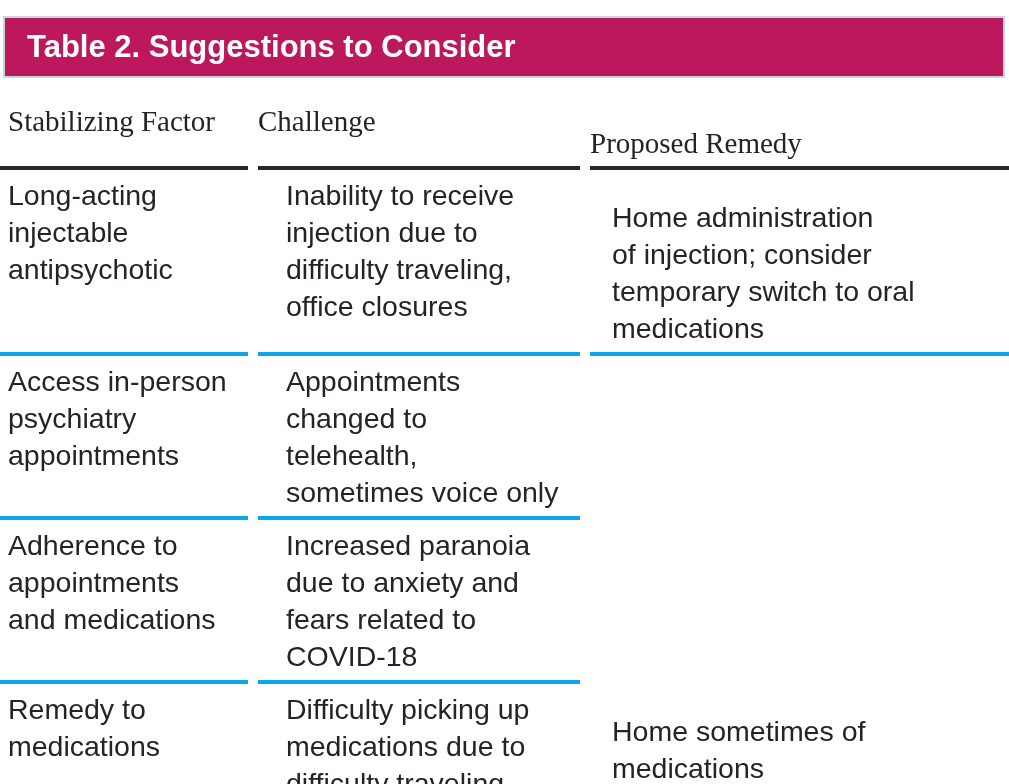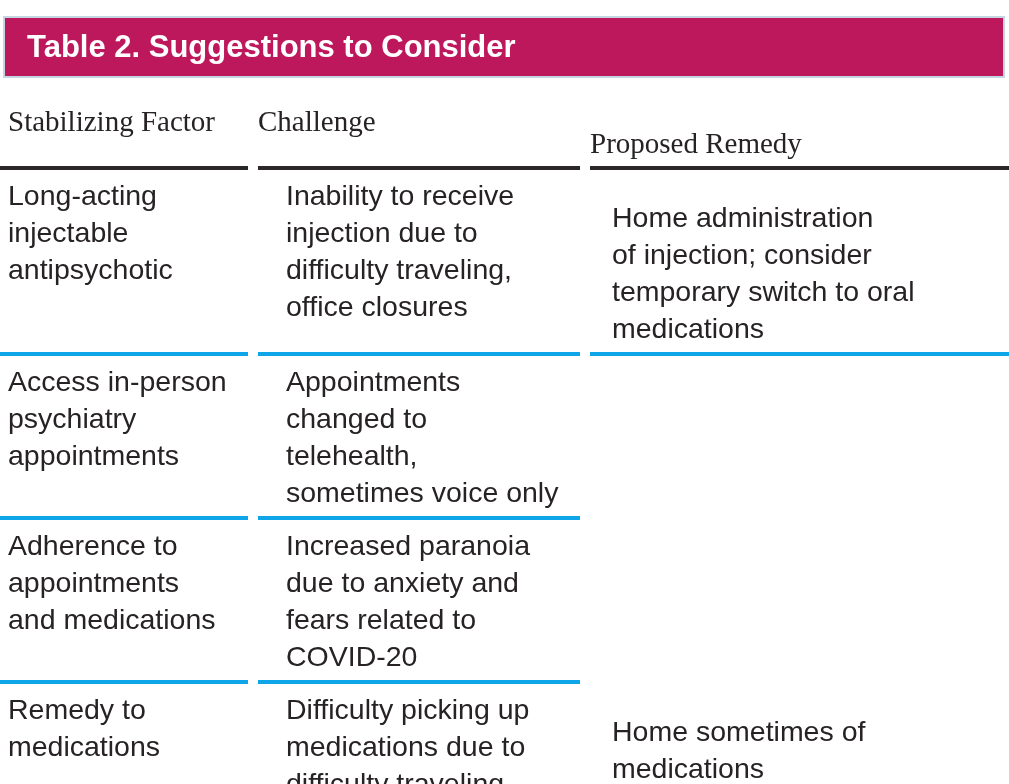--- a/index.html
+++ b/index.html
@@ -132,21 +132,21 @@
 sometimes voice only</div>
     </div>
 
     <div class="row body">
       <div class="cell c1">Adherence to
 appointments
 and medications</div>
       <div class="cell c2">Increased paranoia
 due to anxiety and
 fears related to
-COVID-20</div>
+COVID-18</div>
     </div>
 
     <div class="row body last">
       <div class="cell c1">Remedy to
 medications</div>
       <div class="cell c2">Difficulty picking up
 medications due to
 difficulty traveling,
 social distancing</div>
       <div class="cell c3">Home sometimes of

